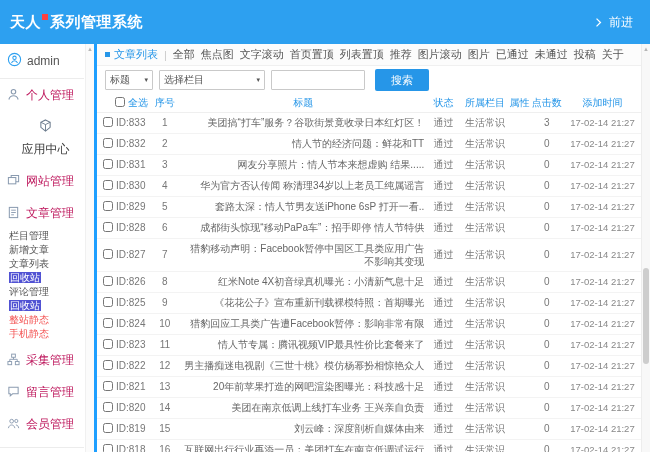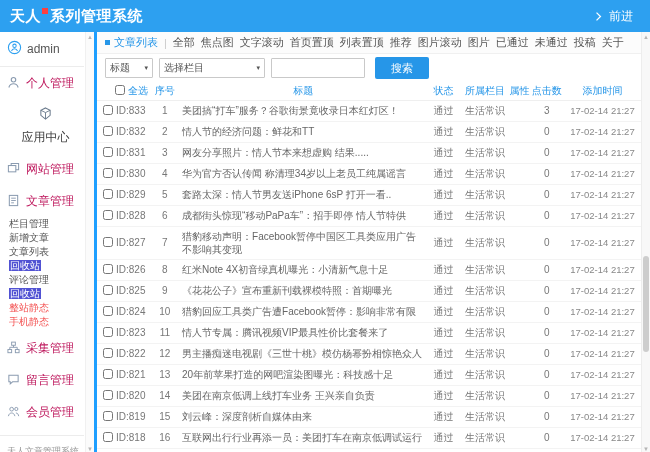--- a/index.html
+++ b/index.html
@@ -3,21 +3,21 @@
 <meta charset="utf-8">
 <style>
   * { margin:0; padding:0; box-sizing:border-box; }
   html,body { background:#9e9e9e; }
   #app {
     width:650px; height:452px; background:#fff; overflow:hidden; position:relative;
     font-family:"Liberation Sans","DejaVu Sans",sans-serif;
     -webkit-font-smoothing:antialiased;
   }
   
-  .hdr { height:32px; background:#2da0f0; display:flex; align-items:center; padding:0 16px 0 10px; }
+  .hdr { height:44px; background:#2da0f0; display:flex; align-items:center; padding:0 16px 0 10px; }
   .logo { color:#fff; font-size:15px; font-weight:bold; letter-spacing:.5px; display:flex; align-items:flex-start; }
   .logo-badge { width:6px; height:6px; background:#fb4040; display:inline-block; margin:1px 2px 0 1px; }
   .hnav { margin-left:auto; display:flex; align-items:center; gap:21px;flex-direction:column; }
   .hnav-item { display:flex; align-items:center; gap:5px; color:#fff; font-size:12px; cursor:pointer; }
   .hnav-item svg { display:block; }
   
   .bd { display:flex; height:422px; }
   
   .sidebar { width:97px; border-right:3px solid #1e9fff; position:relative; background:#fff; padding-right:10px; overflow:hidden; flex:none; }
   .sb-scroll { position:absolute; top:0; right:0; width:9px; height:100%; background:#fbfbfb; border-left:1px solid #f0f0f0;
@@ -54,21 +54,21 @@
   .btn-search { background:#2696e8; color:#fff; border:none; height:22px; padding:0 16px; font-size:11px;
                 border-radius:2px; cursor:pointer; margin-left:4px; }
   
   table { width:100%; border-collapse:collapse; table-layout:fixed; }
   th { color:#2696e8; font-weight:normal; font-size:10px; height:18px; border-bottom:1px solid #efefef;
        white-space:nowrap; overflow:hidden; text-align:center; }
   th.c-sel { text-align:left; padding-left:18px; }
   td { font-size:10px; color:#777; padding:3px 2px; border-bottom:1px solid #f3f3f3; text-align:center;
        white-space:nowrap; overflow:hidden; height:19px; }
   td.idc { text-align:left; padding-left:6px; }
-  td.title { text-align:left; white-space:normal; color:#666; line-height:13px; }
+  td.title { text-align:right; white-space:normal; color:#666; line-height:13px; }
   td.time { font-size:9.5px; color:#888; }
   .cb { width:10px; height:10px; vertical-align:-1px; margin-right:3px; cursor:pointer; }
 </style>
 </head>
 <body>
 
 <div id="app">
 
   <div class="hdr">
     <div class="logo">

